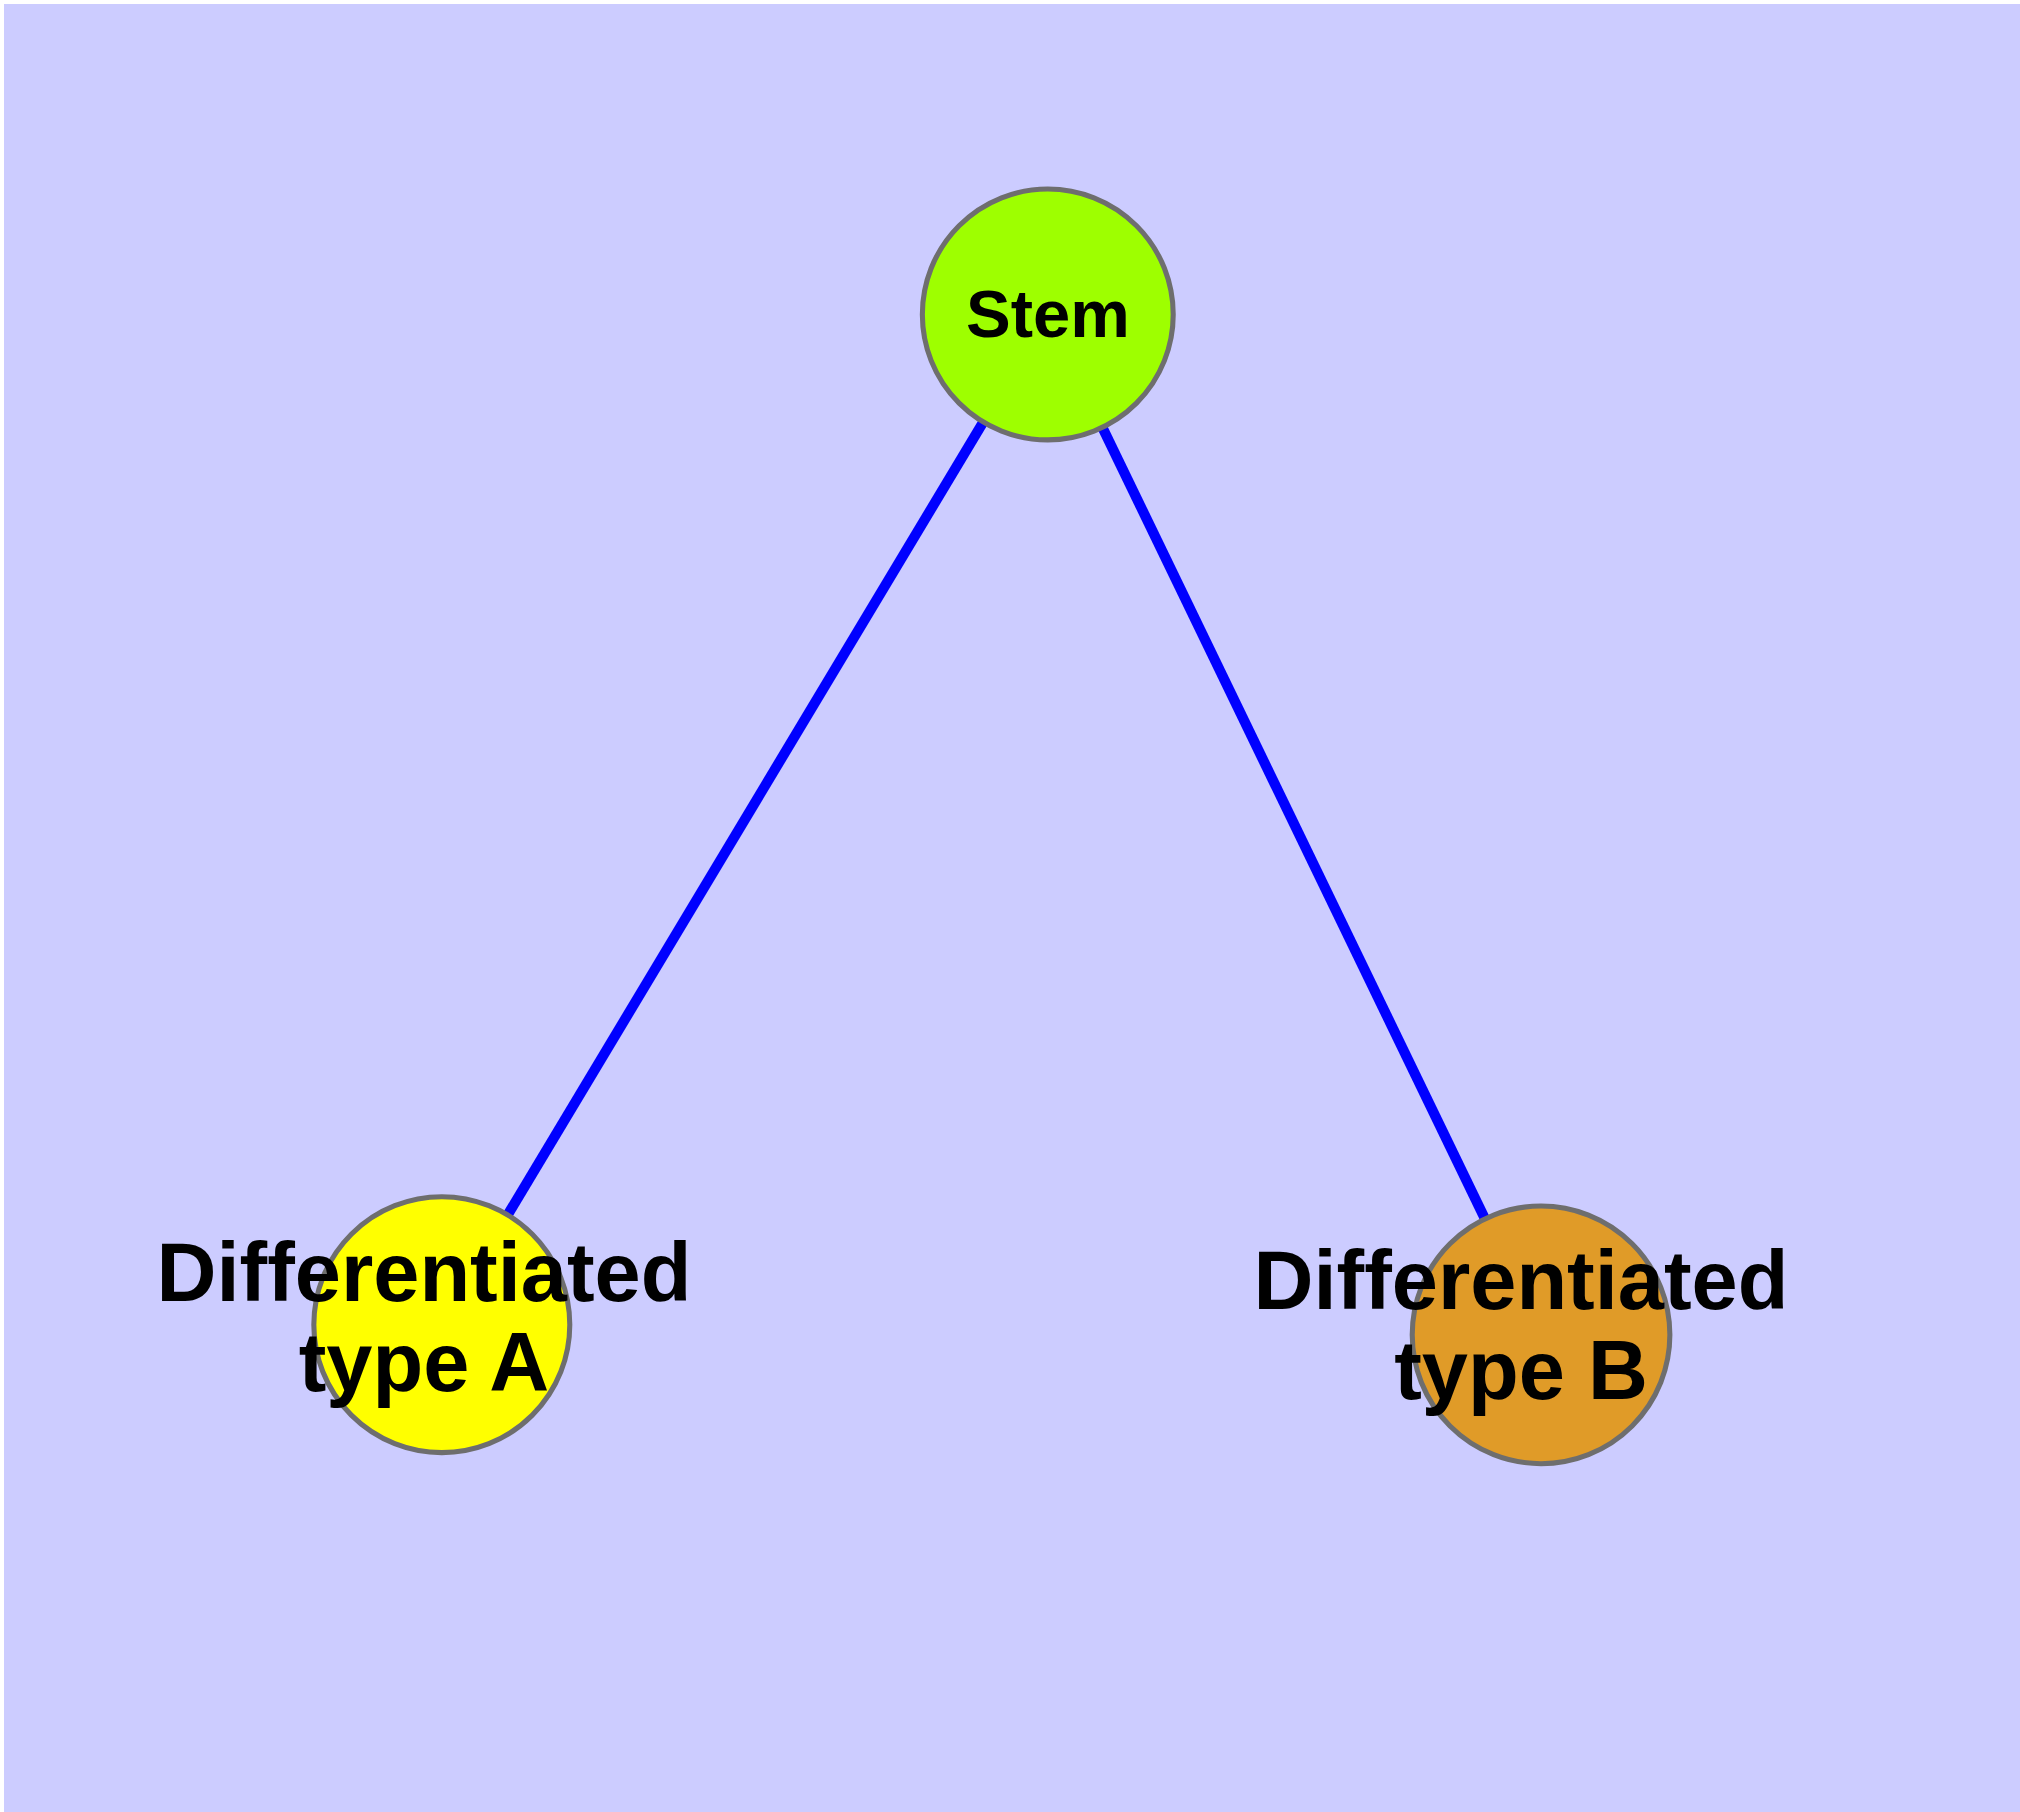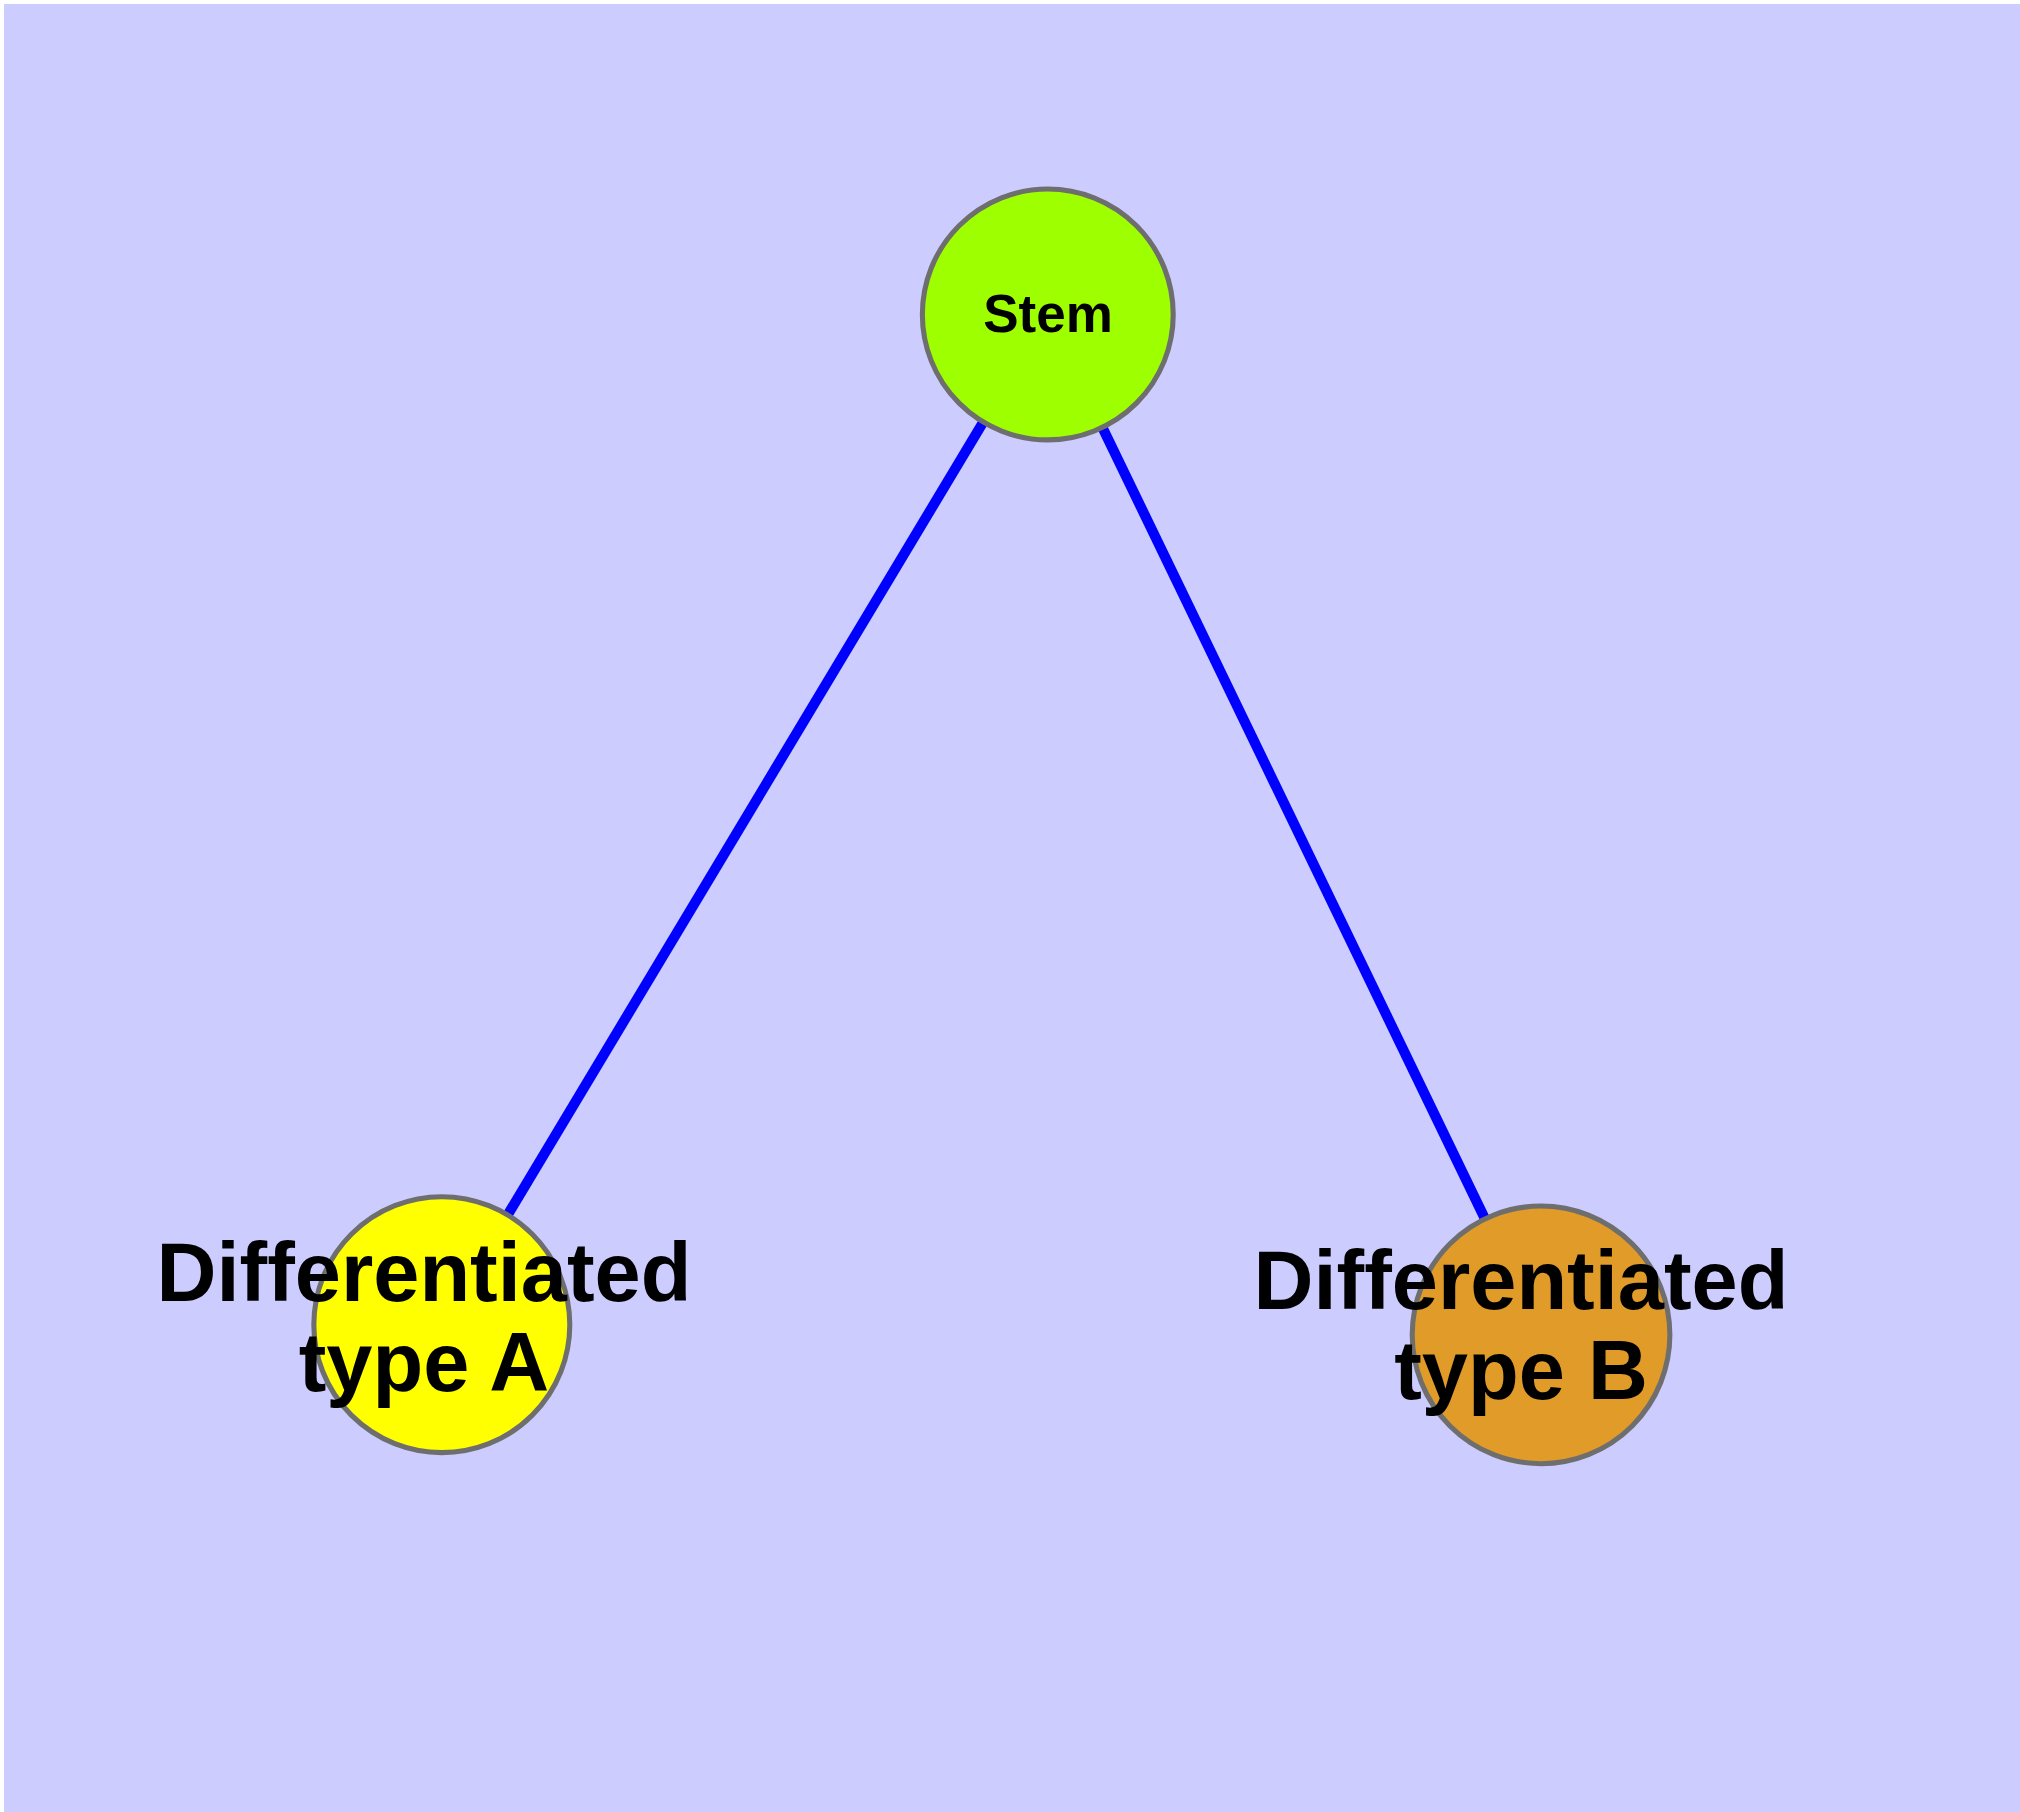--- a/index.html
+++ b/index.html
@@ -34,21 +34,21 @@
   .node-label {
     position: absolute;
     color: #000000;
     font-weight: bold;
     text-align: center;
     line-height: 1.08;
     white-space: pre;
     transform: translate(-50%, -50%);
     pointer-events: none;
   }
-  .label-stem   { font-size: 53px; }
+  .label-stem   { font-size: 67px; }
   .label-typeA  { font-size: 83px; }
   .label-typeB  { font-size: 83px; }
 </style>
 </head>
 <body>
 
 <div id="canvas">
 
   <div id="plot-area"></div>
 

